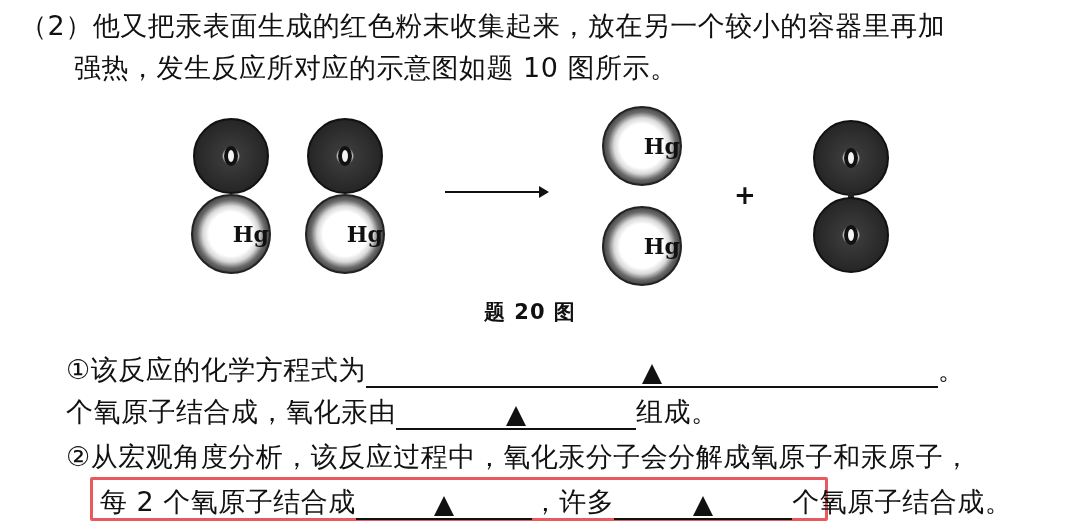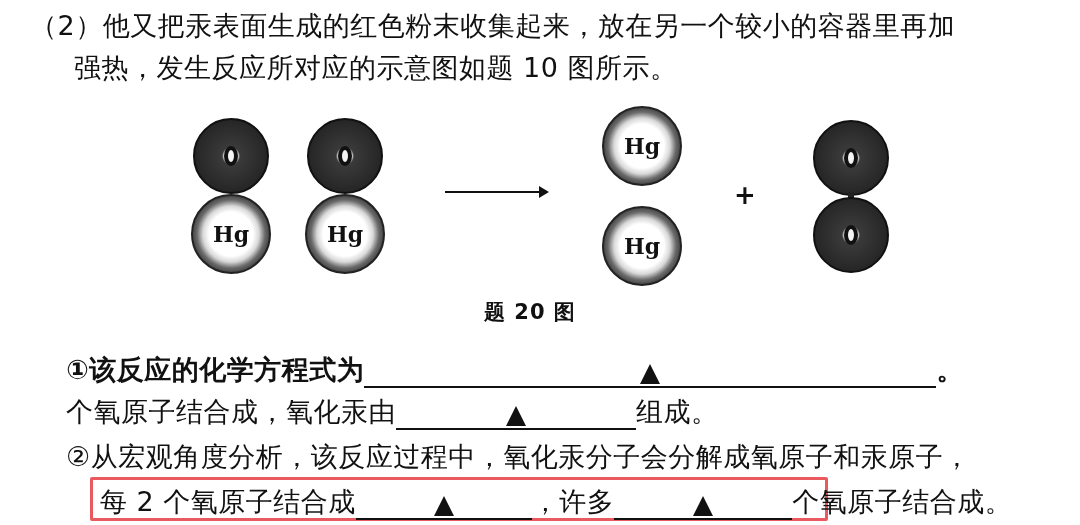--- a/index.html
+++ b/index.html
@@ -5,23 +5,23 @@
     html, body { margin: 0; padding: 0; background: #ffffff; }
     body {
       width: 1080px; height: 525px; position: relative; overflow: hidden;
       font-family: "DejaVu Sans", "Liberation Sans", sans-serif;
       color: #111111;
     }
     .line {
       position: absolute; white-space: nowrap;
       font-size: 27px; line-height: 36px; letter-spacing: 0.5px;
     }
-    .l1 { left: 30px; top: 8px; text-align: center; }
+    .l1 { left: 20px; top: 8px; text-align: center; }
     .l2 { left: 74px; top: 50px; }
-    .q1 { left: 66px; top: 352px; font-weight: bold; }
+    .q1 { left: 66px; top: 352px; }
     .q2 { left: 66px; top: 394px; }
     .q3 { left: 66px; top: 439px; }
     .q4 { left: 100px; top: 484px; }
     .blank {
       display: inline-block; position: relative;
       border-bottom: 2px solid #111; height: 30px; vertical-align: bottom;
     }
     .blank .tri {
       position: absolute; bottom: 2px; left: 50%; transform: translateX(-50%);
       width: 0; height: 0;
@@ -48,21 +48,21 @@
       color: #111; font-size: 22px;
     }
     .atom-o span {
       display:block; width: 14px; height: 20px; border-radius: 50%;
       border: 4px solid #111; background: #f4f4f4; box-sizing: border-box;
     }
     .atom-hg {
       width: 80px; height: 80px;
       background: radial-gradient(circle, #ffffff 0 22px, #d8d8d8 28px, #6a6a6a 34px, #3a3a3a 40px);
       border: 2px solid #222;
-      color: #111; font-size: 22px;
+      color: #111; font-size: 22px; justify-content: flex-end;
     }
     .arrow {
       position: absolute; left: 445px; top: 191px; width: 100px; height: 2px; background: #111;
     }
     .arrow::after {
       content: ""; position: absolute; right: -4px; top: -5px;
       border-left: 10px solid #111; border-top: 6px solid transparent; border-bottom: 6px solid transparent;
     }
     .plus {
       position: absolute; left: 734px; top: 180px; font-size: 26px; font-weight: bold; line-height: 30px;

